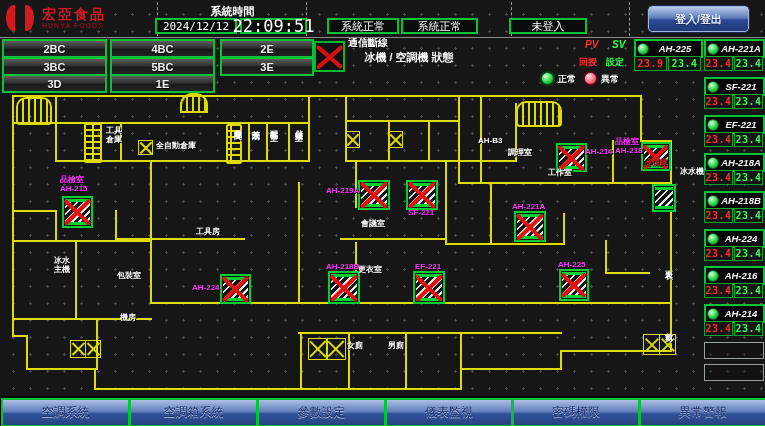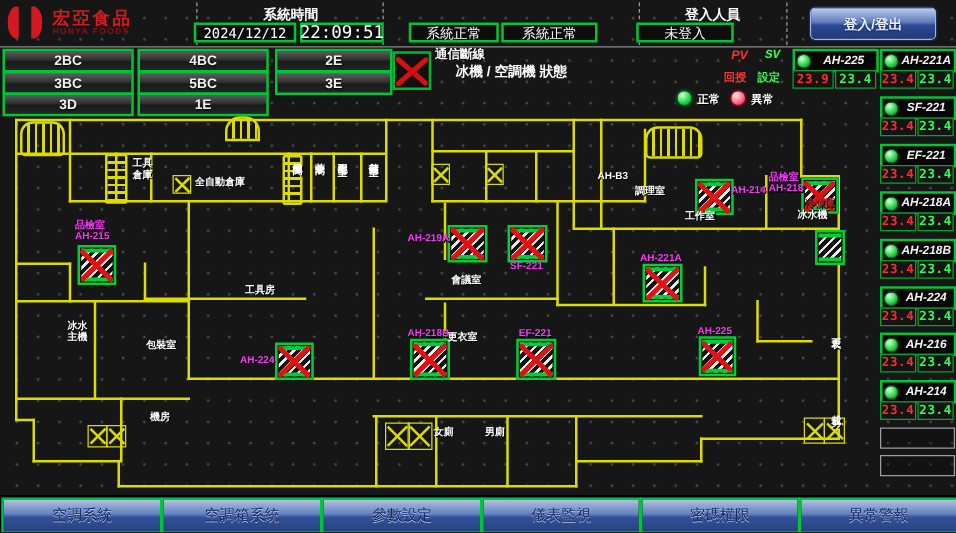--- a/index.html
+++ b/index.html
@@ -106,45 +106,44 @@
         <i class="b2"></i>
       </span>
     <span class="btxt">
       <div class="cn">宏亞食品</div>
       <div class="en">HUNYA FOODS</div>
     </span>
   </div>
 
   <div class="abs title" style="left:160px;top:4px;width:145px;">系統時間</div>
   <div class="gbox mono" style="left:155px;top:18px;width:78px;height:12px;font-size:11px;">2024/12/12</div>
-  <div class="gbox mono" style="left:240px;top:18px;width:63px;height:12px;font-size:14px;text-align:center;">22:09:51</div>
+  <div class="gbox mono" style="left:240px;top:18px;width:63px;height:12px;font-size:17px;text-align:center;">22:09:51</div>
 
   <div class="abs title" style="left:310px;top:4px;width:198px;margin-top:46px;">冰機 / 空調機 狀態</div>
   <div class="gbox" style="left:327px;top:18px;width:68px;height:12px;font-size:11px;">系統正常</div>
   <div class="gbox" style="left:401px;top:18px;width:73px;height:12px;font-size:11px;">系統正常</div>
 
-  <div class="abs title" style="left:514px;top:4px;width:112px;">登入人員</div>
   <div class="gbox" style="left:509px;top:18px;width:74px;height:12px;font-size:11px;">未登入</div>
   <div class="loginbtn">登入/登出</div>
 
   <div id="floors"></div>
 
   <div class="xframe" style="left:314px;top:41px;width:27px;height:27px;">
     <span class="xb r1"></span>
       <span class="xb r2"></span>
   </div>
   <div class="legtxt" style="left:348px;top:36px;">通信斷線</div>
 
   <div class="lamp" style="left:541px;top:72px;"></div>
   <div class="legtxt" style="left:558px;top:73px;font-size:9px;">正常</div>
   <div class="lamp red" style="left:584px;top:72px;"></div>
   <div class="legtxt" style="left:601px;top:73px;font-size:9px;">異常</div>
 
   <div class="pvsv" style="left:585px;top:39px;color:#ff3030;">PV</div>
-  <div class="pvsv" style="left:612px;top:39px;color:#2dff4e;font-family:Liberation Mono, monospace;">SV</div>
+  <div class="pvsv" style="left:612px;top:39px;color:#2dff4e;">SV</div>
   <div class="pvsv" style="left:579px;top:56px;color:#ff3030;font-size:9px;font-style:normal;">回授</div>
   <div class="pvsv" style="left:606px;top:56px;color:#2dff4e;font-size:9px;font-style:normal;">設定</div>
 
   <div id="panel"></div>
   <div id="map"></div>
   <div class="navbar">
       <div id="nav"></div>
       <div class="nbtn" style="left: 1px; width: 125px;">空調系統</div>
       <div class="nbtn" style="left: 129px; width: 125px;">空調箱系統</div>
       <div class="nbtn" style="left: 257px; width: 125px;">參數設定</div>
@@ -408,26 +407,26 @@
     <div class="rlabel" style="left: 106px; top: 126px;">工具
 倉庫</div>
     <div class="rlabel" style="left: 156px; top: 141px;">全自動倉庫</div>
     <div class="rlabel vert" style="left: 233px; top: 124px;">電梯間</div>
     <div class="rlabel vert" style="left: 251px; top: 124px;">茶水間</div>
     <div class="rlabel vert" style="left: 269px; top: 124px;">配電室</div>
     <div class="rlabel vert" style="left: 294px; top: 124px;">儲藏室</div>
     <div class="rlabel" style="left: 478px; top: 136px;">AH-B3</div>
     <div class="rlabel" style="left: 508px; top: 148px;">調理室</div>
     <div class="rlabel" style="left: 548px; top: 168px;">工作室</div>
-    <div class="rlabel" style="left: 638px; top: 167px;">冰水機</div>
+    <div class="rlabel" style="left: 680px; top: 167px;">冰水機</div>
     <div class="rlabel" style="left: 644px; top: 158px; color: rgb(168, 36, 36);">冷凍庫</div>
     <div class="rlabel" style="left: 361px; top: 219px;">會議室</div>
     <div class="rlabel" style="left: 358px; top: 265px;">更衣室</div>
     <div class="rlabel" style="left: 117px; top: 227px; margin-top: 44px;">包裝室</div>
     <div class="rlabel" style="left: 196px; top: 227px;">工具房</div>
     <div class="rlabel" style="left: 54px; top: 256px;">冰水
 主機</div>
-    <div class="rlabel" style="left: 120px; top: 329px;">機房</div>
+    <div class="rlabel" style="left: 120px; top: 313px;">機房</div>
     <div class="rlabel" style="left: 347px; top: 341px;">女廁</div>
     <div class="rlabel" style="left: 388px; top: 341px;">男廁</div>
     <div class="rlabel vert" style="left: 664px; top: 264px;">更衣</div>
     <div class="rlabel vert" style="left: 664px; top: 326px;">裁剪</div>
   </div>
 
 </body></html>

